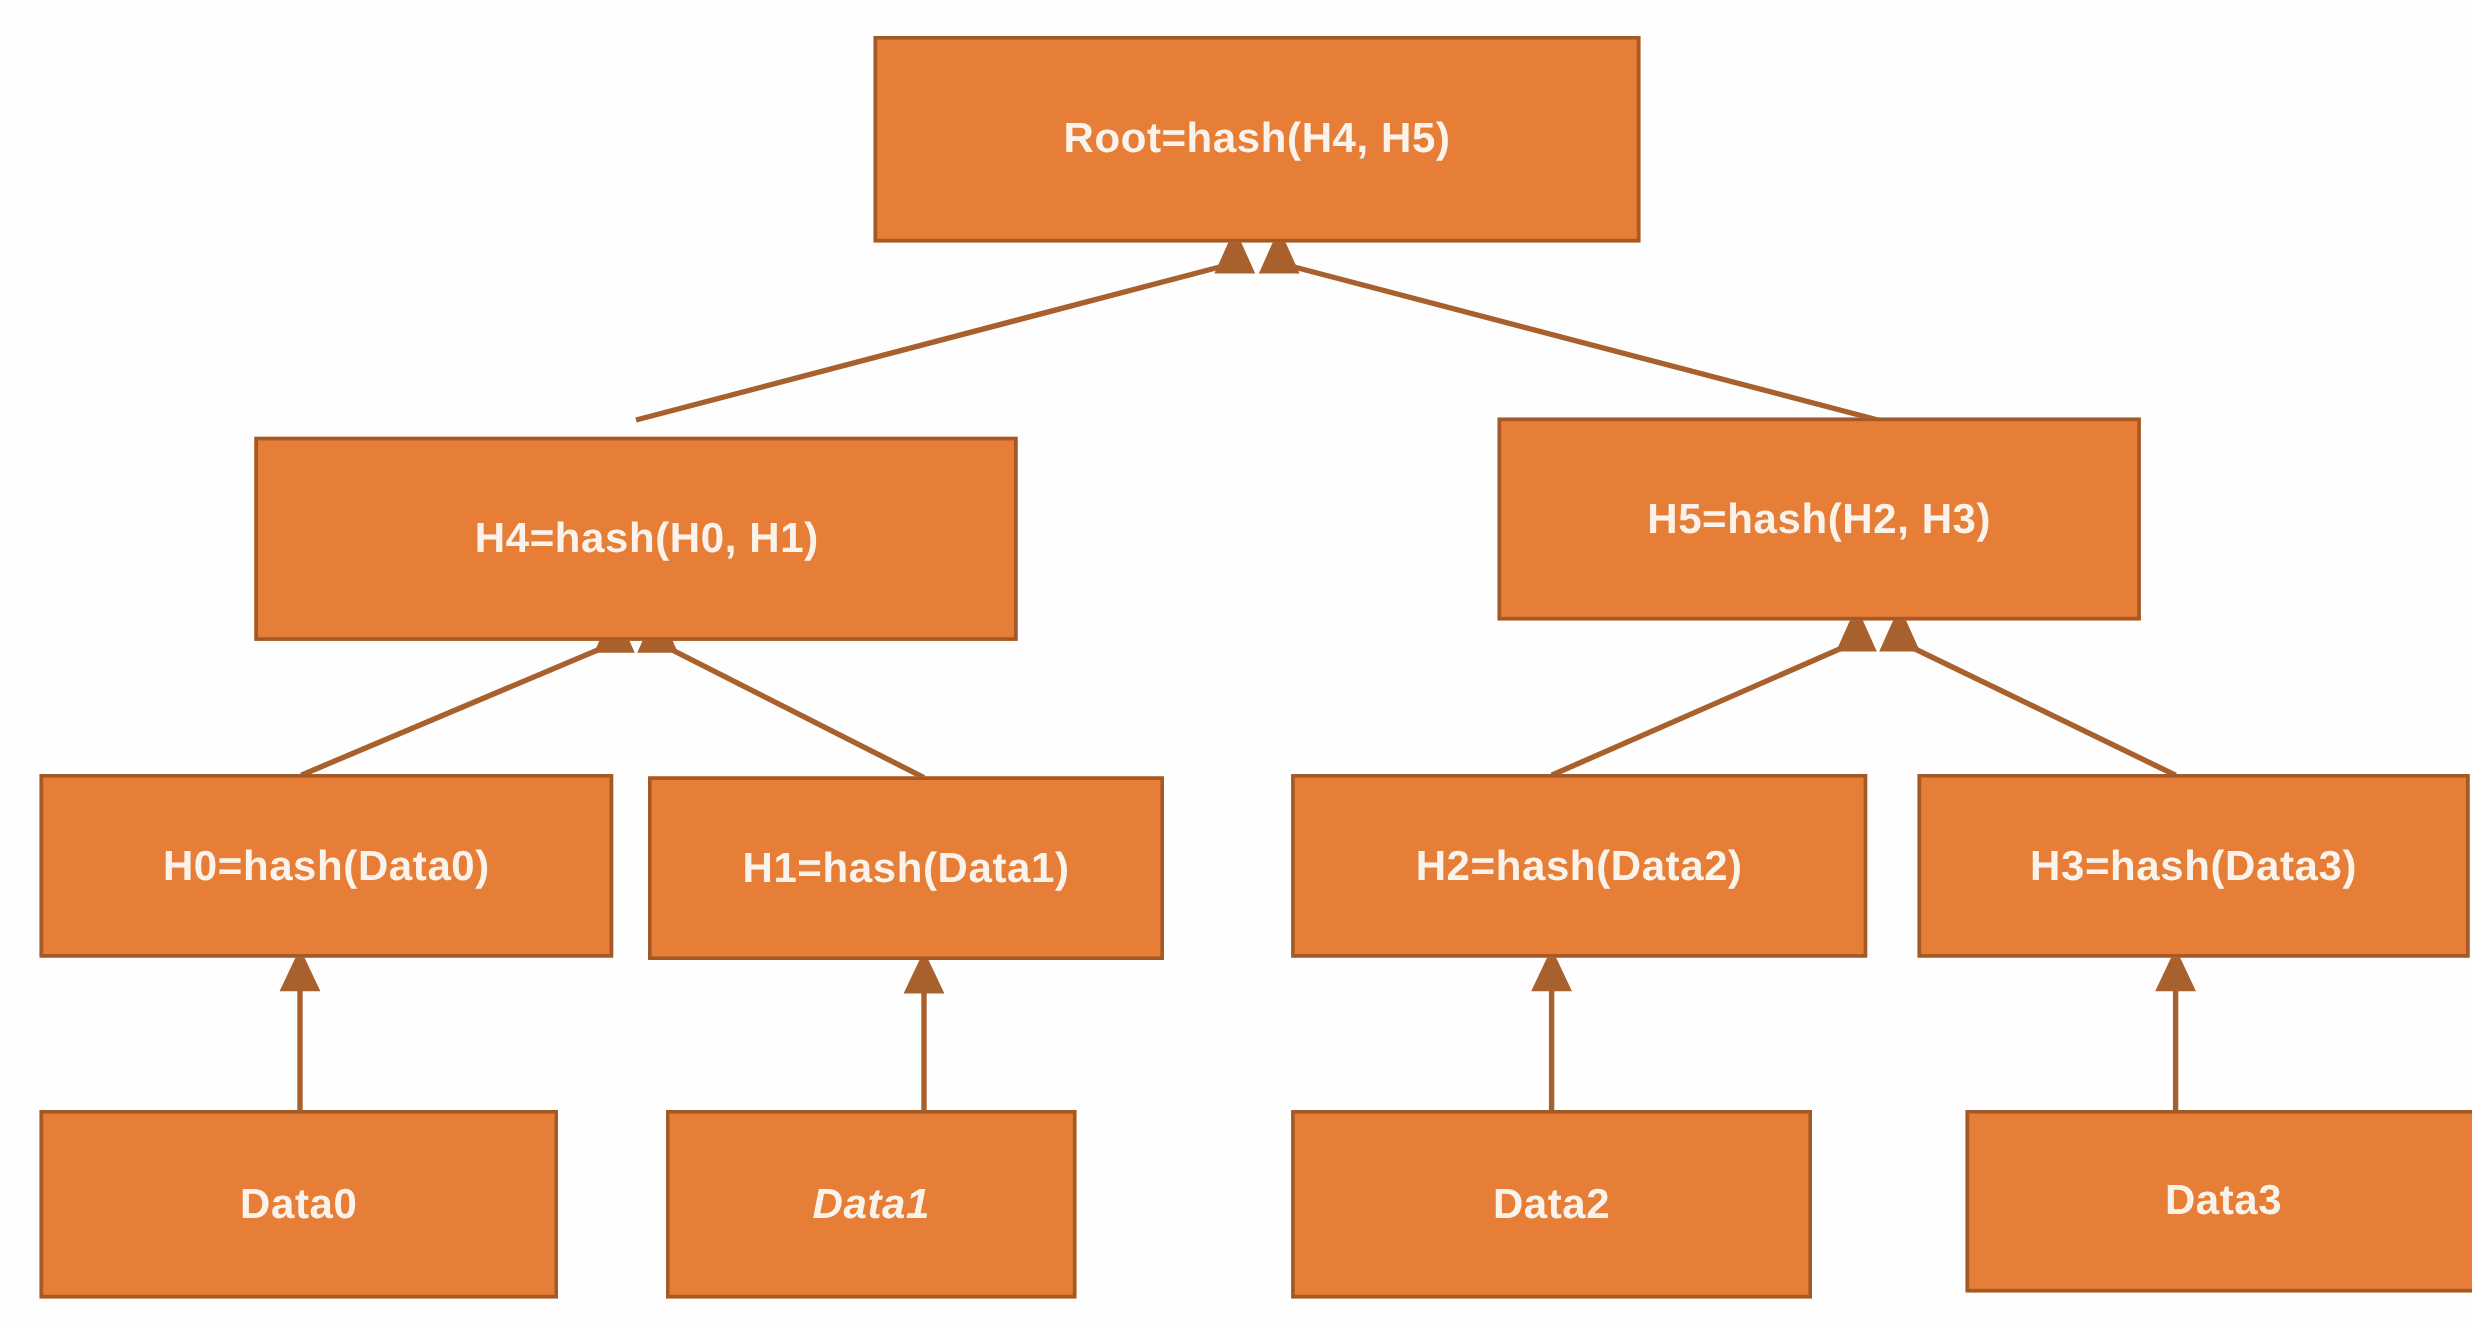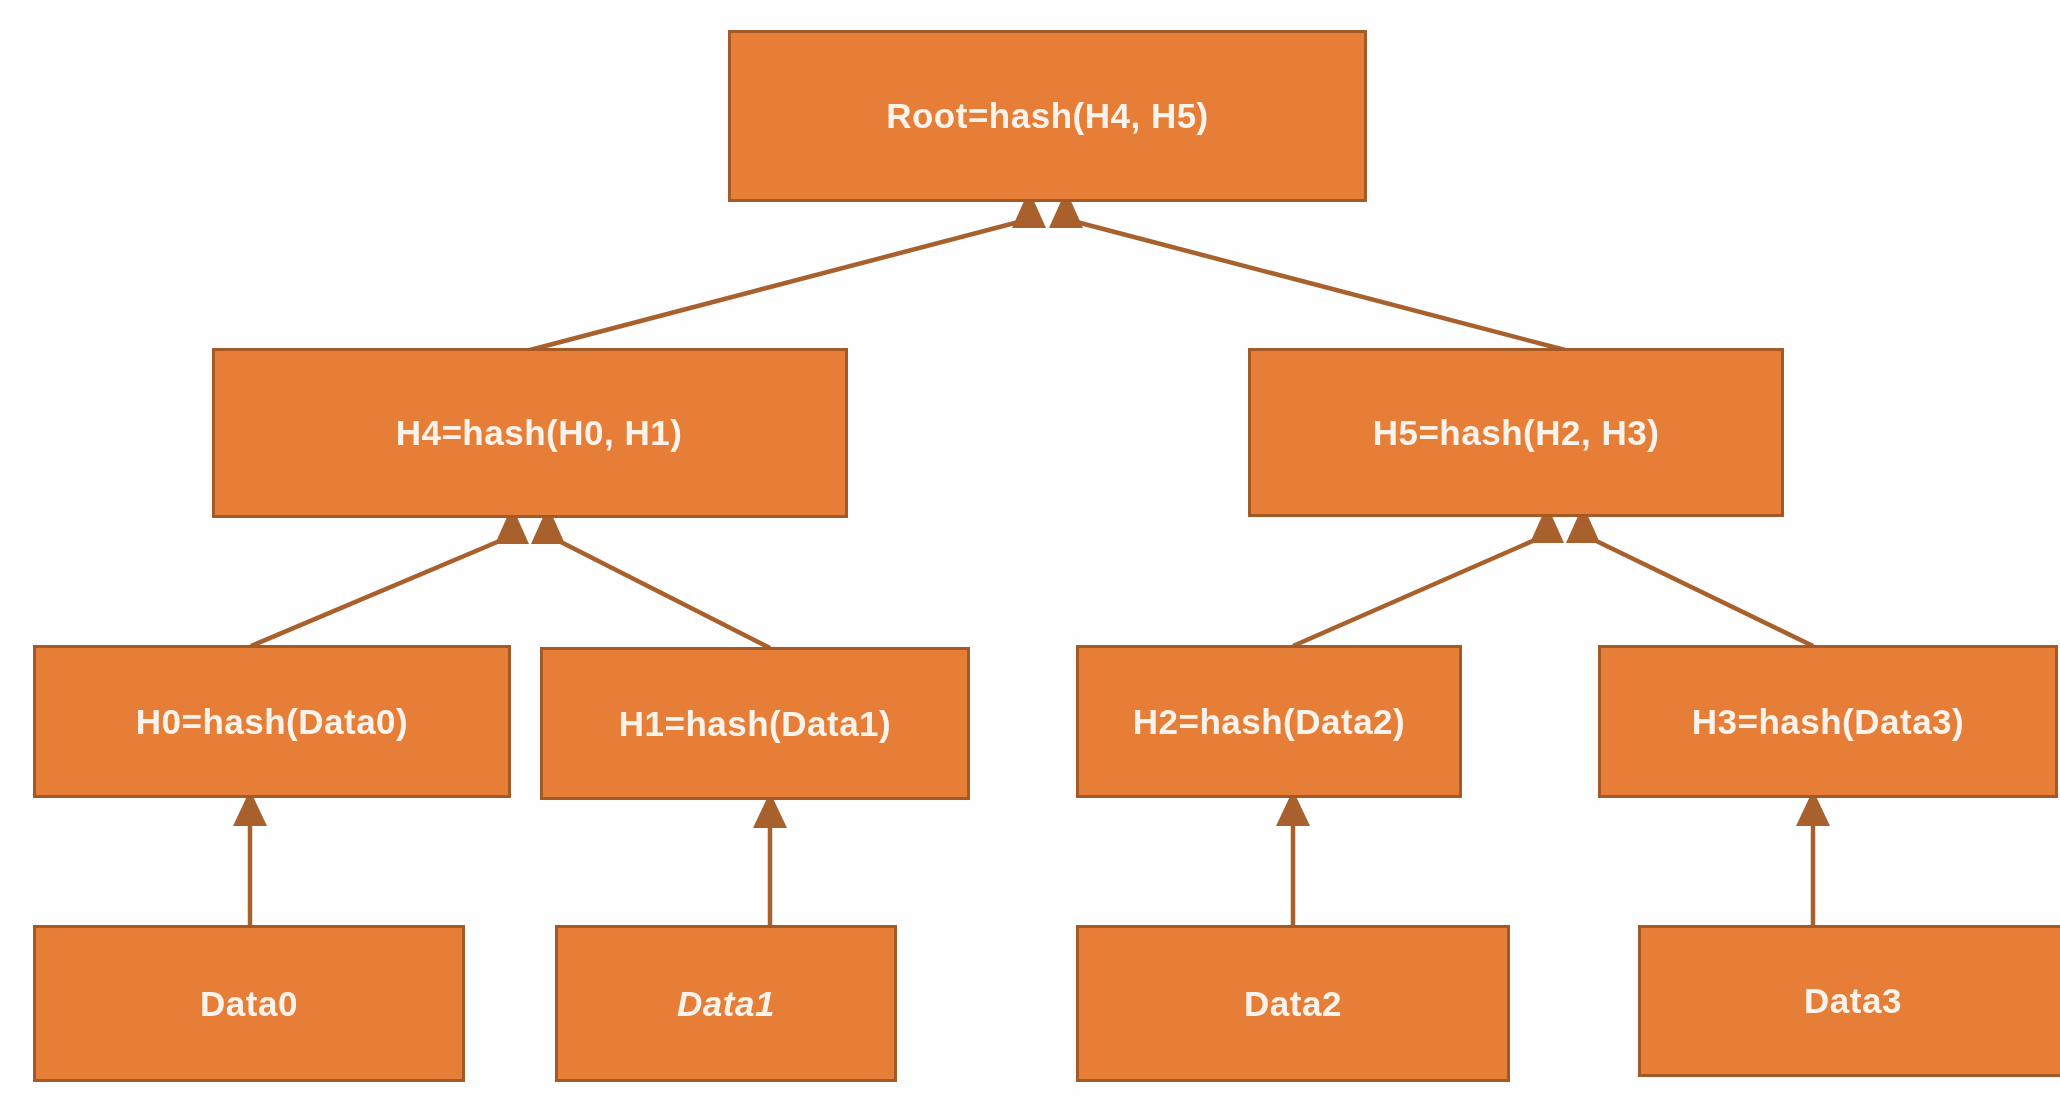--- a/index.html
+++ b/index.html
@@ -39,25 +39,25 @@
     display: flex;
     align-items: center;
     justify-content: center;
     font-size: 35px;
     font-weight: bold;
     letter-spacing: 0.5px;
     text-align: center;
   }
   
   .node-root  { left: 728px;  top: 30px;  width: 639px; height: 172px; }
-  .node-h4    { left: 212px;  top: 348px; width: 636px; height: 170px; padding-left: 18px; }
+  .node-h4    { left: 212px;  top: 364px; width: 636px; height: 170px; padding-left: 18px; }
   .node-h5    { left: 1248px; top: 348px; width: 536px; height: 169px; }
   .node-h0    { left: 33px;   top: 645px; width: 478px; height: 153px; }
   .node-h1    { left: 540px;  top: 647px; width: 430px; height: 153px; }
-  .node-h2    { left: 1076px; top: 645px; width: 386px; height: 153px; }
+  .node-h2    { left: 1076px; top: 645px; width: 480px; height: 153px; }
   .node-h3    { left: 1598px; top: 645px; width: 460px; height: 153px; }
   .node-data0 { left: 33px;   top: 925px; width: 432px; height: 157px; }
   .node-data1 { left: 555px;  top: 925px; width: 342px; height: 157px; font-style: italic; }
   .node-data2 { left: 1076px; top: 925px; width: 434px; height: 157px; }
   .node-data3 { left: 1598px; top: 925px; width: 430px; height: 152px; margin-left: 40px; }
 </style>
 </head>
 <body>
 
 <div id="canvas" style="--bg: #fefefe; --node-fill: #e67e37; --node-border: #a45a26; --node-text: #faf3eb; --arrow: #a8602c;">

